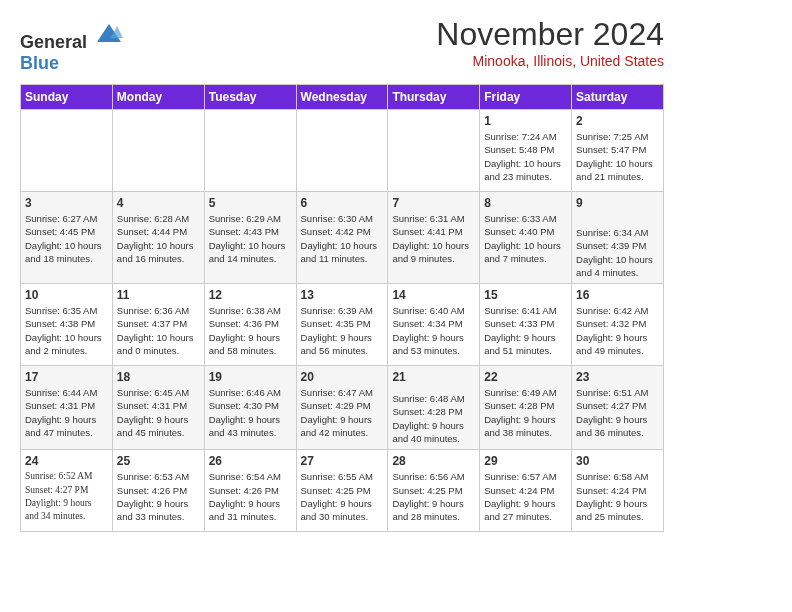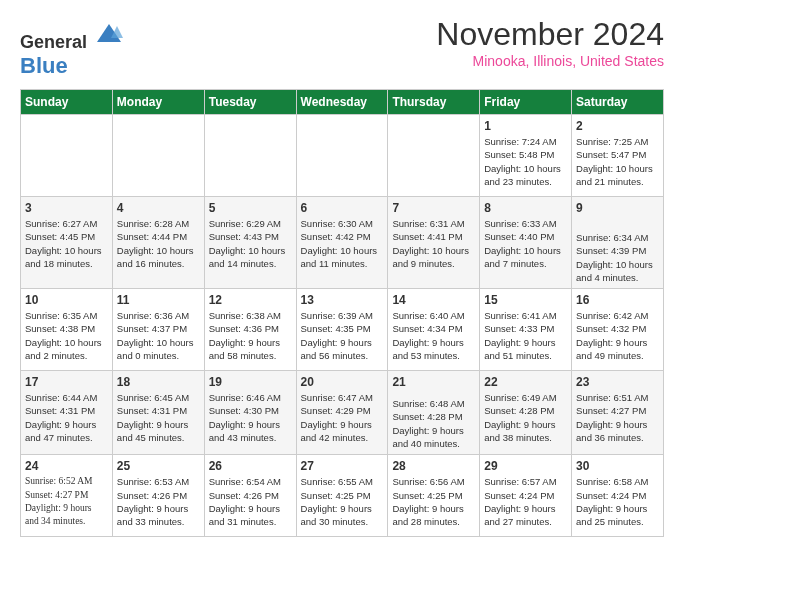--- a/index.html
+++ b/index.html
@@ -24,48 +24,48 @@
       display: flex;
       align-items: center;
       margin-top: 4px;
     }
     .logo-text-general {
       font-size: 18px;
       font-weight: bold;
       color: #333;
     }
     .logo-text-blue {
-      font-size: 22px;
+      font-size: 18px;
       font-weight: bold;
       color: #3a7fc1;
     }
     .logo-icon {
       width: 28px;
       height: 28px;
       margin-left: 3px;
     }
     .title-area {
       text-align: right;
     }
     .month-title {
       font-size: 32px;
       font-weight: normal;
       color: #333;
     }
     .location {
       font-size: 14px;
-      color: #ec4899;
+      color: #b91c1c;
     }
     table {
       width: 100%;
       border-collapse: collapse;
       table-layout: fixed;
     }
     thead th {
-      background-color: #15803d;
+      background-color: #6d28d9;
       color: white;
       font-size: 12px;
       padding: 5px 4px;
       text-align: left;
       border: 1px solid #ccc;
     }
     tbody td {
       border: 1px solid #ccc;
       vertical-align: top;
       padding: 4px 4px;

